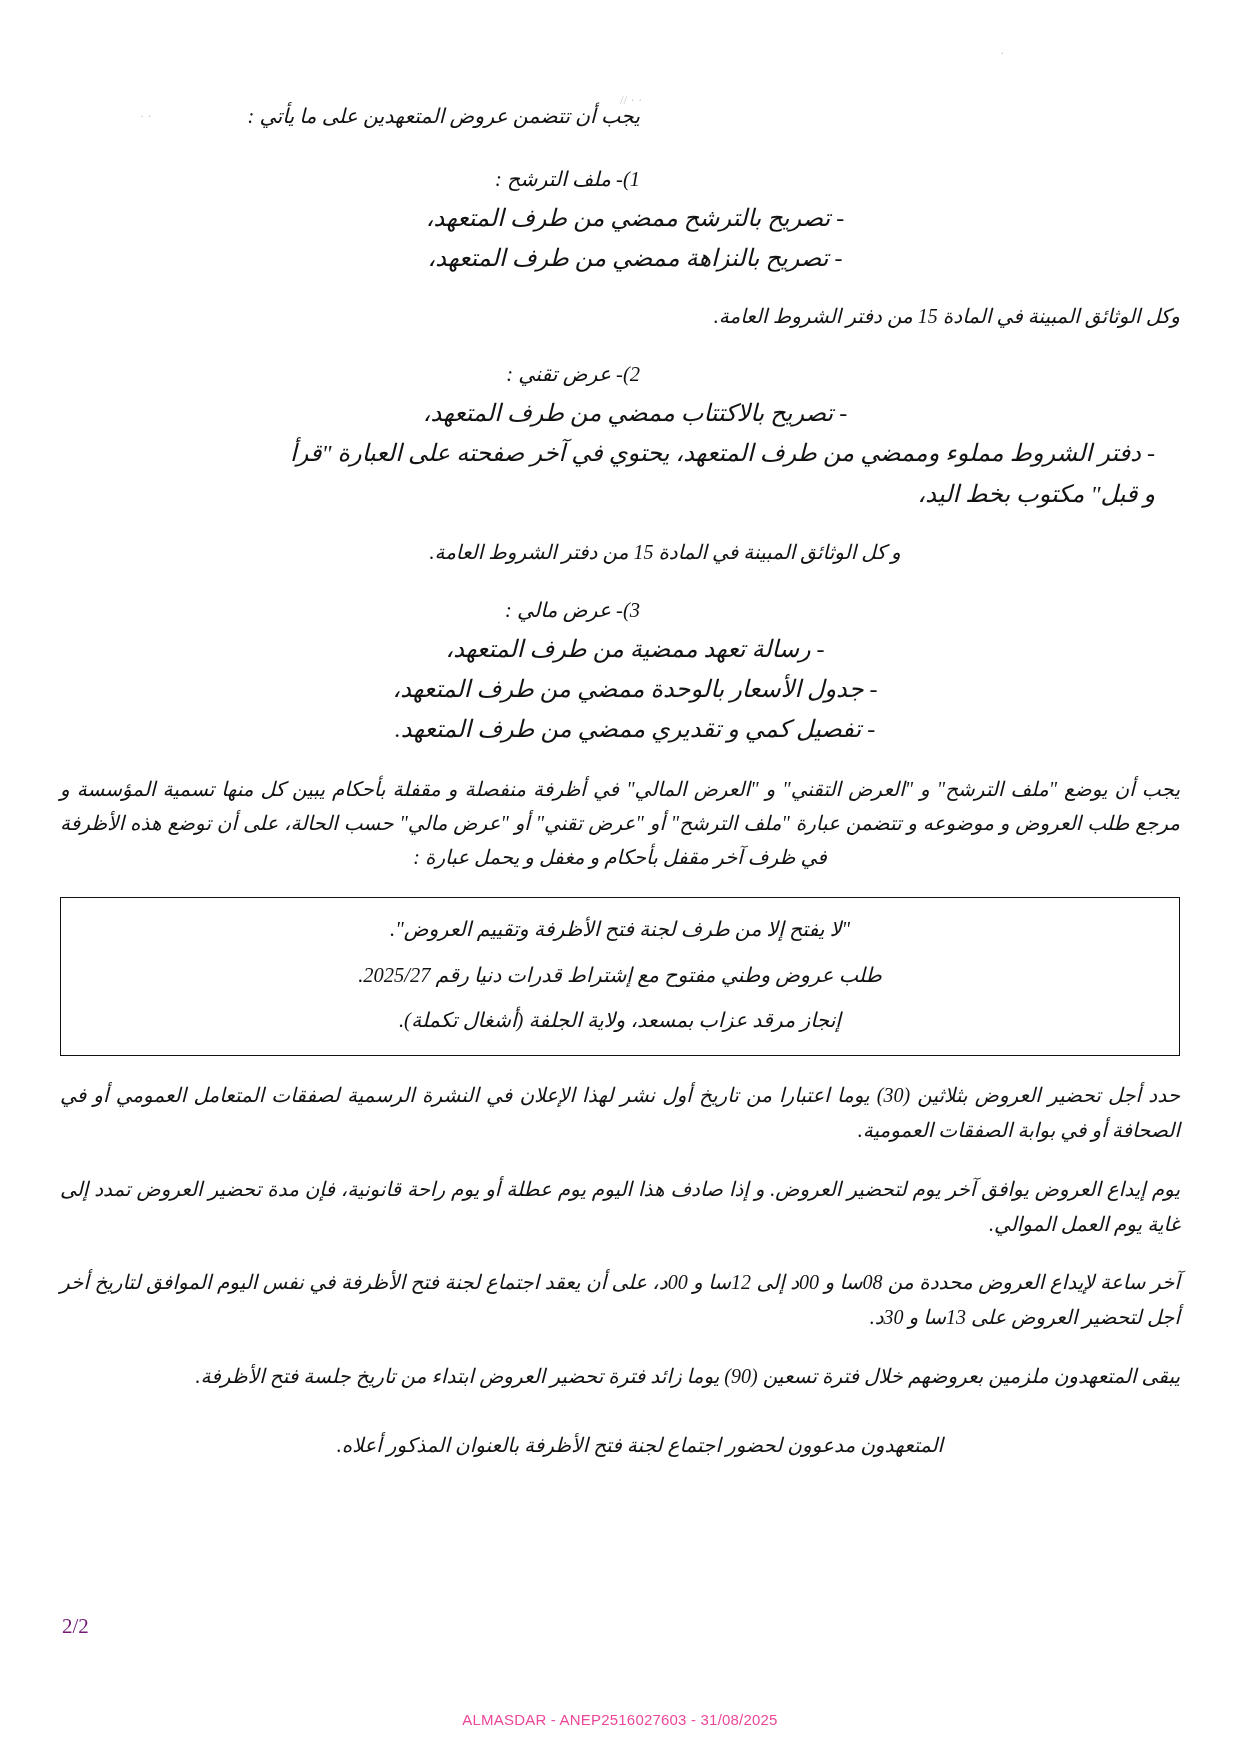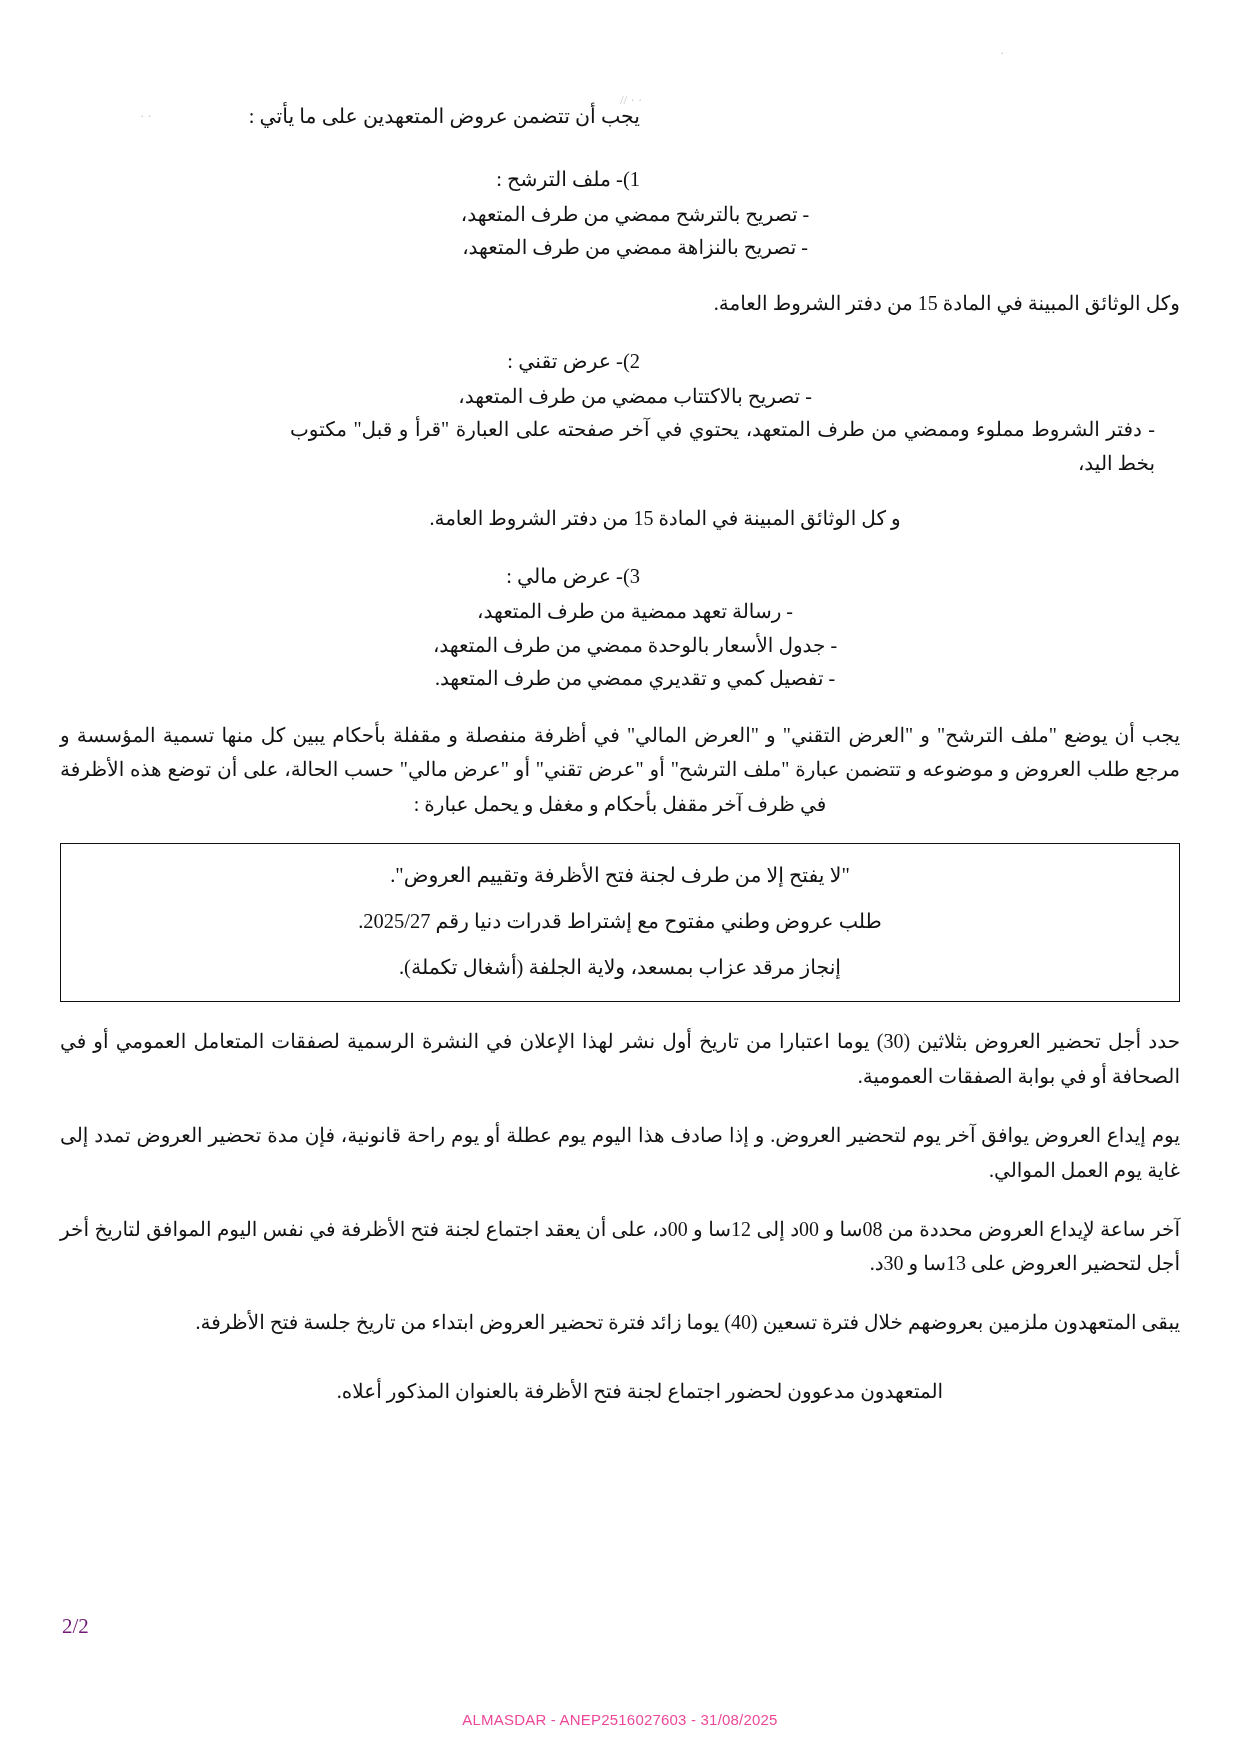--- a/index.html
+++ b/index.html
@@ -19,38 +19,39 @@
   }
   .content {
     position: absolute;
     top: 100px;
     right: 60px;
     left: 60px;
   }
   .rtl-block {
     direction: rtl;
     text-align: right;
+    font-style: italic;
   }
   p, div.line {
     margin: 0;
   }
   .intro {
     font-size: 20.5px;
     line-height: 1.6;
     margin-right: 540px;
     margin-bottom: 30px;
   }
   .section-head {
     font-size: 20.5px;
     line-height: 1.6;
     margin-right: 540px;
     margin-bottom: 2px;
   }
   .bullets {
-    font-size: 20px;
+    font-size: 24px;
     line-height: 1.68;
     margin-bottom: 22px;
   }
   .bullet {
     text-align: center;
     padding-left: 30px;
   }
   .bullet-wide {
     text-align: justify;
     text-align-last: right;
@@ -176,21 +177,21 @@
 
     <div class="box">
       <div class="line">"لا يفتح إلا من طرف لجنة فتح الأظرفة وتقييم العروض".</div>
       <div class="line">طلب عروض وطني مفتوح مع إشتراط قدرات دنيا رقم 2025/27.</div>
       <div class="line">إنجاز مرقد عزاب بمسعد، ولاية الجلفة (أشغال تكملة).</div>
     </div>
 
     <p class="body-para">حدد أجل تحضير العروض بثلاثين (30) يوما اعتبارا من تاريخ أول نشر لهذا الإعلان في النشرة الرسمية لصفقات المتعامل العمومي أو في الصحافة أو في بوابة الصفقات العمومية.</p>
     <p class="body-para">يوم إيداع العروض يوافق آخر يوم لتحضير العروض. و إذا صادف هذا اليوم يوم عطلة أو يوم راحة قانونية، فإن مدة تحضير العروض تمدد إلى غاية يوم العمل الموالي.</p>
     <p class="body-para">آخر ساعة لإيداع العروض محددة من 08سا و 00د إلى 12سا و 00د، على أن يعقد اجتماع لجنة فتح الأظرفة في نفس اليوم الموافق لتاريخ أخر أجل لتحضير العروض على 13سا و 30د.</p>
-    <p class="body-para">يبقى المتعهدون ملزمين بعروضهم خلال فترة تسعين (40) يوما زائد فترة تحضير العروض ابتداء من تاريخ جلسة فتح الأظرفة.</p>
+    <p class="body-para">يبقى المتعهدون ملزمين بعروضهم خلال فترة تسعين (90) يوما زائد فترة تحضير العروض ابتداء من تاريخ جلسة فتح الأظرفة.</p>
 
     <p class="center-para">المتعهدون مدعوون لحضور اجتماع لجنة فتح الأظرفة بالعنوان المذكور أعلاه.</p>
 
   </div>
 
   <div class="page-number">2/2</div>
   <div class="footer">ALMASDAR - ANEP2516027603 - 31/08/2025</div>
 
 </div>
 

